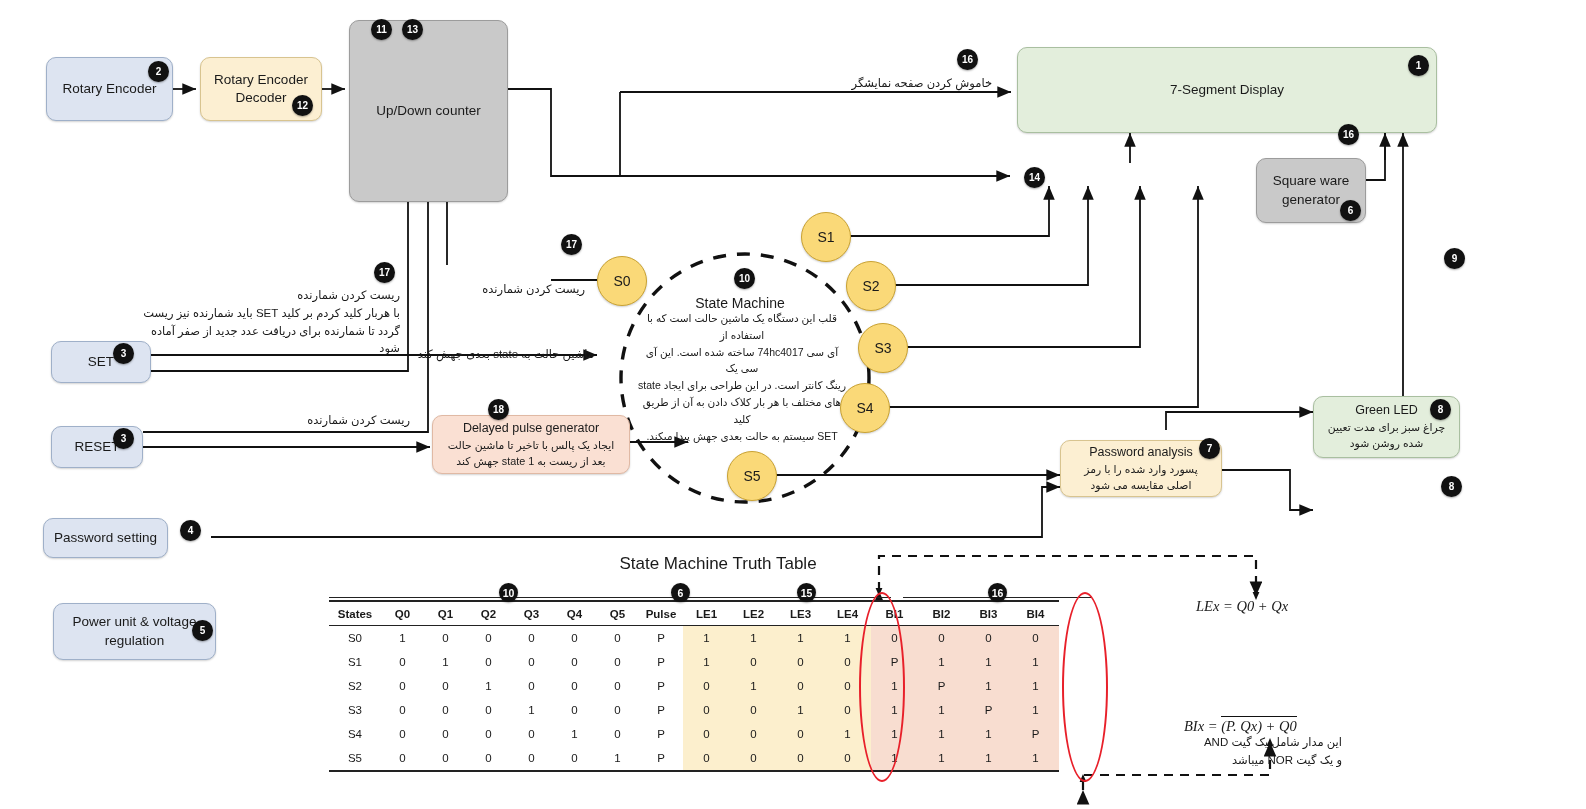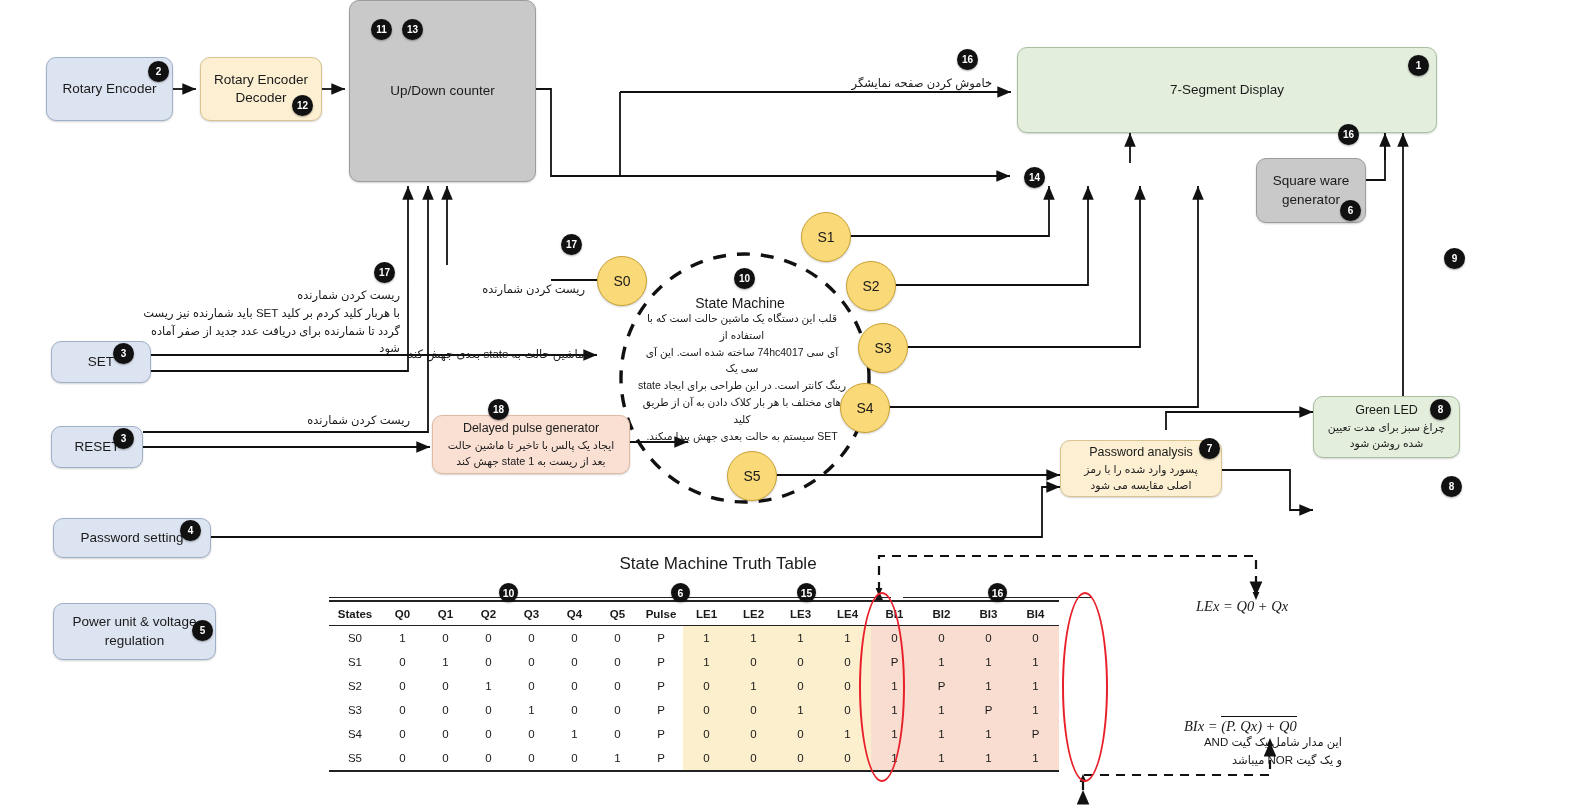--- a/index.html
+++ b/index.html
@@ -258,21 +258,21 @@
     <span class="title">Rotary Encoder</span>
   </div>
   <div class="badge" style="left:148px;top:61px;">2</div>
 
   <div class="box cream" style="left:200px;top:57px;width:122px;height:64px;">
     <span class="title" style="white-space:pre-line;">Rotary Encoder
 Decoder</span>
   </div>
   <div class="badge" style="left:292px;top:95px;">12</div>
 
-  <div class="box grey" style="left:349px;top:0;width:187px;height:182px;">
+  <div class="box grey" style="left:349px;top:20px;width:159px;height:182px;">
     <span class="title">Up/Down counter</span>
   </div>
   <div class="badge" style="left:371px;top:19px;">11</div>
   <div class="badge" style="left:402px;top:19px;">13</div>
 
   <div class="box green" style="left:1017px;top:47px;width:420px;height:86px;">
     <span class="title">7-Segment Display</span>
   </div>
   <div class="badge" style="left:1408px;top:55px;">1</div>
   <div class="badge" style="left:1338px;top:124px;">16</div>
@@ -288,21 +288,21 @@
   <div class="box blue" style="left:51px;top:341px;width:100px;height:42px;">
     <span class="title">SET</span>
   </div>
   <div class="badge" style="left:113px;top:343px;">3</div>
 
   <div class="box blue" style="left:51px;top:426px;width:92px;height:42px;">
     <span class="title">RESET</span>
   </div>
   <div class="badge" style="left:113px;top:428px;">3</div>
 
-  <div class="box blue" style="left:53px;top:518px;width:158px;height:40px;">
+  <div class="box blue" style="left:43px;top:518px;width:125px;height:40px;">
     <span class="title">Password setting</span>
   </div>
   <div class="badge" style="left:180px;top:520px;">4</div>
 
   <div class="box blue" style="left:53px;top:603px;width:163px;height:57px;">
     <span class="title" style="white-space:pre-line;">Power unit &amp; voltage
 regulation</span>
   </div>
   <div class="badge" style="left:192px;top:620px;">5</div>
 
@@ -361,21 +361,21 @@
 
   <div class="badge" style="left:561px;top:234px;">17</div>
   <div class="lbl" style="left:425px;top:281px;width:160px;text-align:right;">ریست کردن شمارنده</div>
 
   <div class="badge" style="left:374px;top:262px;">17</div>
   <div class="lbl" style="left:126px;top:287px;width:274px;text-align:right;">ریست کردن شمارنده
 با هربار کلید کردم بر کلید SET باید شمارنده نیز ریست
 گردد تا شمارنده برای دریافت عدد جدید از صفر آماده
 شود</div>
 
-  <div class="lbl" style="left:408px;top:346px;width:186px;text-align:left;">ماشین حالت به state بعدی جهش کند</div>
+  <div class="lbl" style="left:408px;top:346px;width:186px;text-align:right;">ماشین حالت به state بعدی جهش کند</div>
 
   <div class="lbl" style="left:248px;top:412px;width:162px;text-align:right;">ریست کردن شمارنده</div>
 
   <div class="badge" style="left:1444px;top:248px;">9</div>
 
   <div id="tt-title" style="left:560px;top:554px;width:316px;">State Machine Truth Table</div>
 
   <div class="grp-line" style="left:329px;top:597px;width:330px;"></div>
   <div class="grp-line" style="left:659px;top:597px;width:44px;"></div>
   <div class="grp-line" style="left:703px;top:597px;width:188px;"></div>

